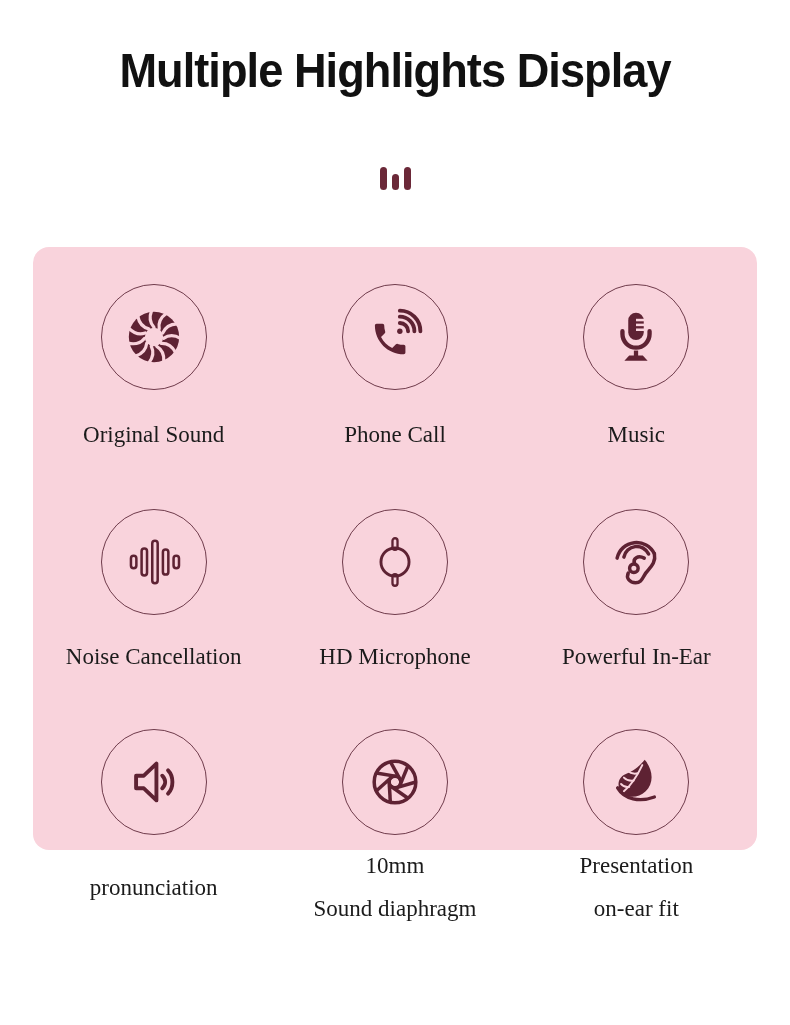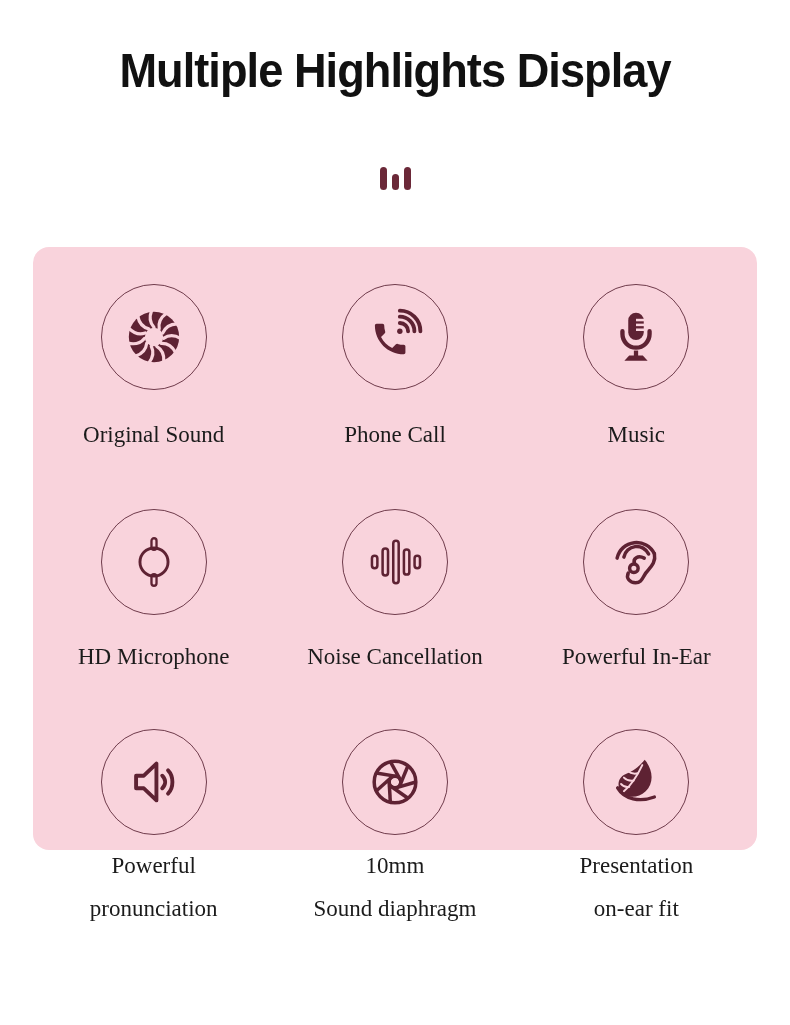--- a/index.html
+++ b/index.html
@@ -158,52 +158,52 @@
 
       </div>
     </div>
   </div>
 
   <div class="row row2">
 
     <div class="cell">
       <div class="circle">
         <svg viewBox="0 0 64 64">
-          <circle cx="32" cy="32" r="14.5" fill="none" stroke="var(--maroon)" stroke-width="3"></circle>
-          <rect x="29.4" y="7.5" width="5.2" height="12" rx="2.6" fill="none" stroke="var(--maroon)" stroke-width="2.4"></rect>
-          <rect x="29.4" y="44.5" width="5.2" height="12" rx="2.6" fill="none" stroke="var(--maroon)" stroke-width="2.4"></rect>
-        </svg>
-      </div>
-      <div class="label">
-        <span>HD Microphone</span>
-
-      </div>
-    </div>
-
-    <div class="cell">
-      <div class="circle">
-        <svg viewBox="0 0 64 64">
           <g fill="none" stroke="var(--maroon)" stroke-width="2.6">
             <rect x="8.2" y="25.5" width="5.6" height="13" rx="2.8"></rect>
             <rect x="19.2" y="18" width="5.6" height="28" rx="2.8"></rect>
             <rect x="30.2" y="10" width="5.6" height="44" rx="2.8"></rect>
             <rect x="41.2" y="19" width="5.6" height="26" rx="2.8"></rect>
             <rect x="52.2" y="25.5" width="5.6" height="13" rx="2.8"></rect>
           </g>
         </svg>
       </div>
       <div class="label">
         <span>Noise Cancellation</span>
 
       </div>
     </div>
 
     <div class="cell">
       <div class="circle">
         <svg viewBox="0 0 64 64">
+          <circle cx="32" cy="32" r="14.5" fill="none" stroke="var(--maroon)" stroke-width="3"></circle>
+          <rect x="29.4" y="7.5" width="5.2" height="12" rx="2.6" fill="none" stroke="var(--maroon)" stroke-width="2.4"></rect>
+          <rect x="29.4" y="44.5" width="5.2" height="12" rx="2.6" fill="none" stroke="var(--maroon)" stroke-width="2.4"></rect>
+        </svg>
+      </div>
+      <div class="label">
+        <span>HD Microphone</span>
+
+      </div>
+    </div>
+
+    <div class="cell">
+      <div class="circle">
+        <svg viewBox="0 0 64 64">
           <g fill="none" stroke="var(--maroon)" stroke-width="3.6" stroke-linecap="round">
             <path d="M12.5 28 A20.5 20.5 0 0 1 51 23.5"></path>
             <path d="M19.5 27 A13.5 13.5 0 0 1 45 23.8"></path>
             <path d="M51 23.5 C53 33 46 38 42 43.5 C38.5 48.5 38 53.5 31.5 53.5 C25.5 53.5 21.5 48.5 24 43.5"></path>
             <path d="M40.5 28 C34 24.5 28.5 28.5 30.5 33.5"></path>
             <circle cx="29.8" cy="38.5" r="4.4"></circle>
           </g>
         </svg>
       </div>
       <div class="label">
@@ -219,21 +219,20 @@
       <div class="circle">
         <svg viewBox="0 0 64 64">
           <g fill="none" stroke="var(--maroon)" stroke-width="4" stroke-linejoin="round" stroke-linecap="round">
             <path d="M13.5 25.5 H21.5 L34.5 13 V51 L21.5 38.5 H13.5 Z"></path>
             <path d="M40.5 25.5 C44.5 29.5 44.5 34.5 40.5 38.5"></path>
             <path d="M46.5 20 C52.5 26 52.5 38 46.5 44"></path>
           </g>
         </svg>
       </div>
       <div class="label">
-        <span>Powerful</span>
         <span>pronunciation</span>
       </div>
     </div>
 
     <div class="cell">
       <div class="circle">
         <svg viewBox="0 0 64 64">
           <g fill="none" stroke="var(--maroon)" stroke-width="3.6">
             <circle cx="32" cy="32" r="21.5"></circle>
             <circle cx="32" cy="32" r="6"></circle>

